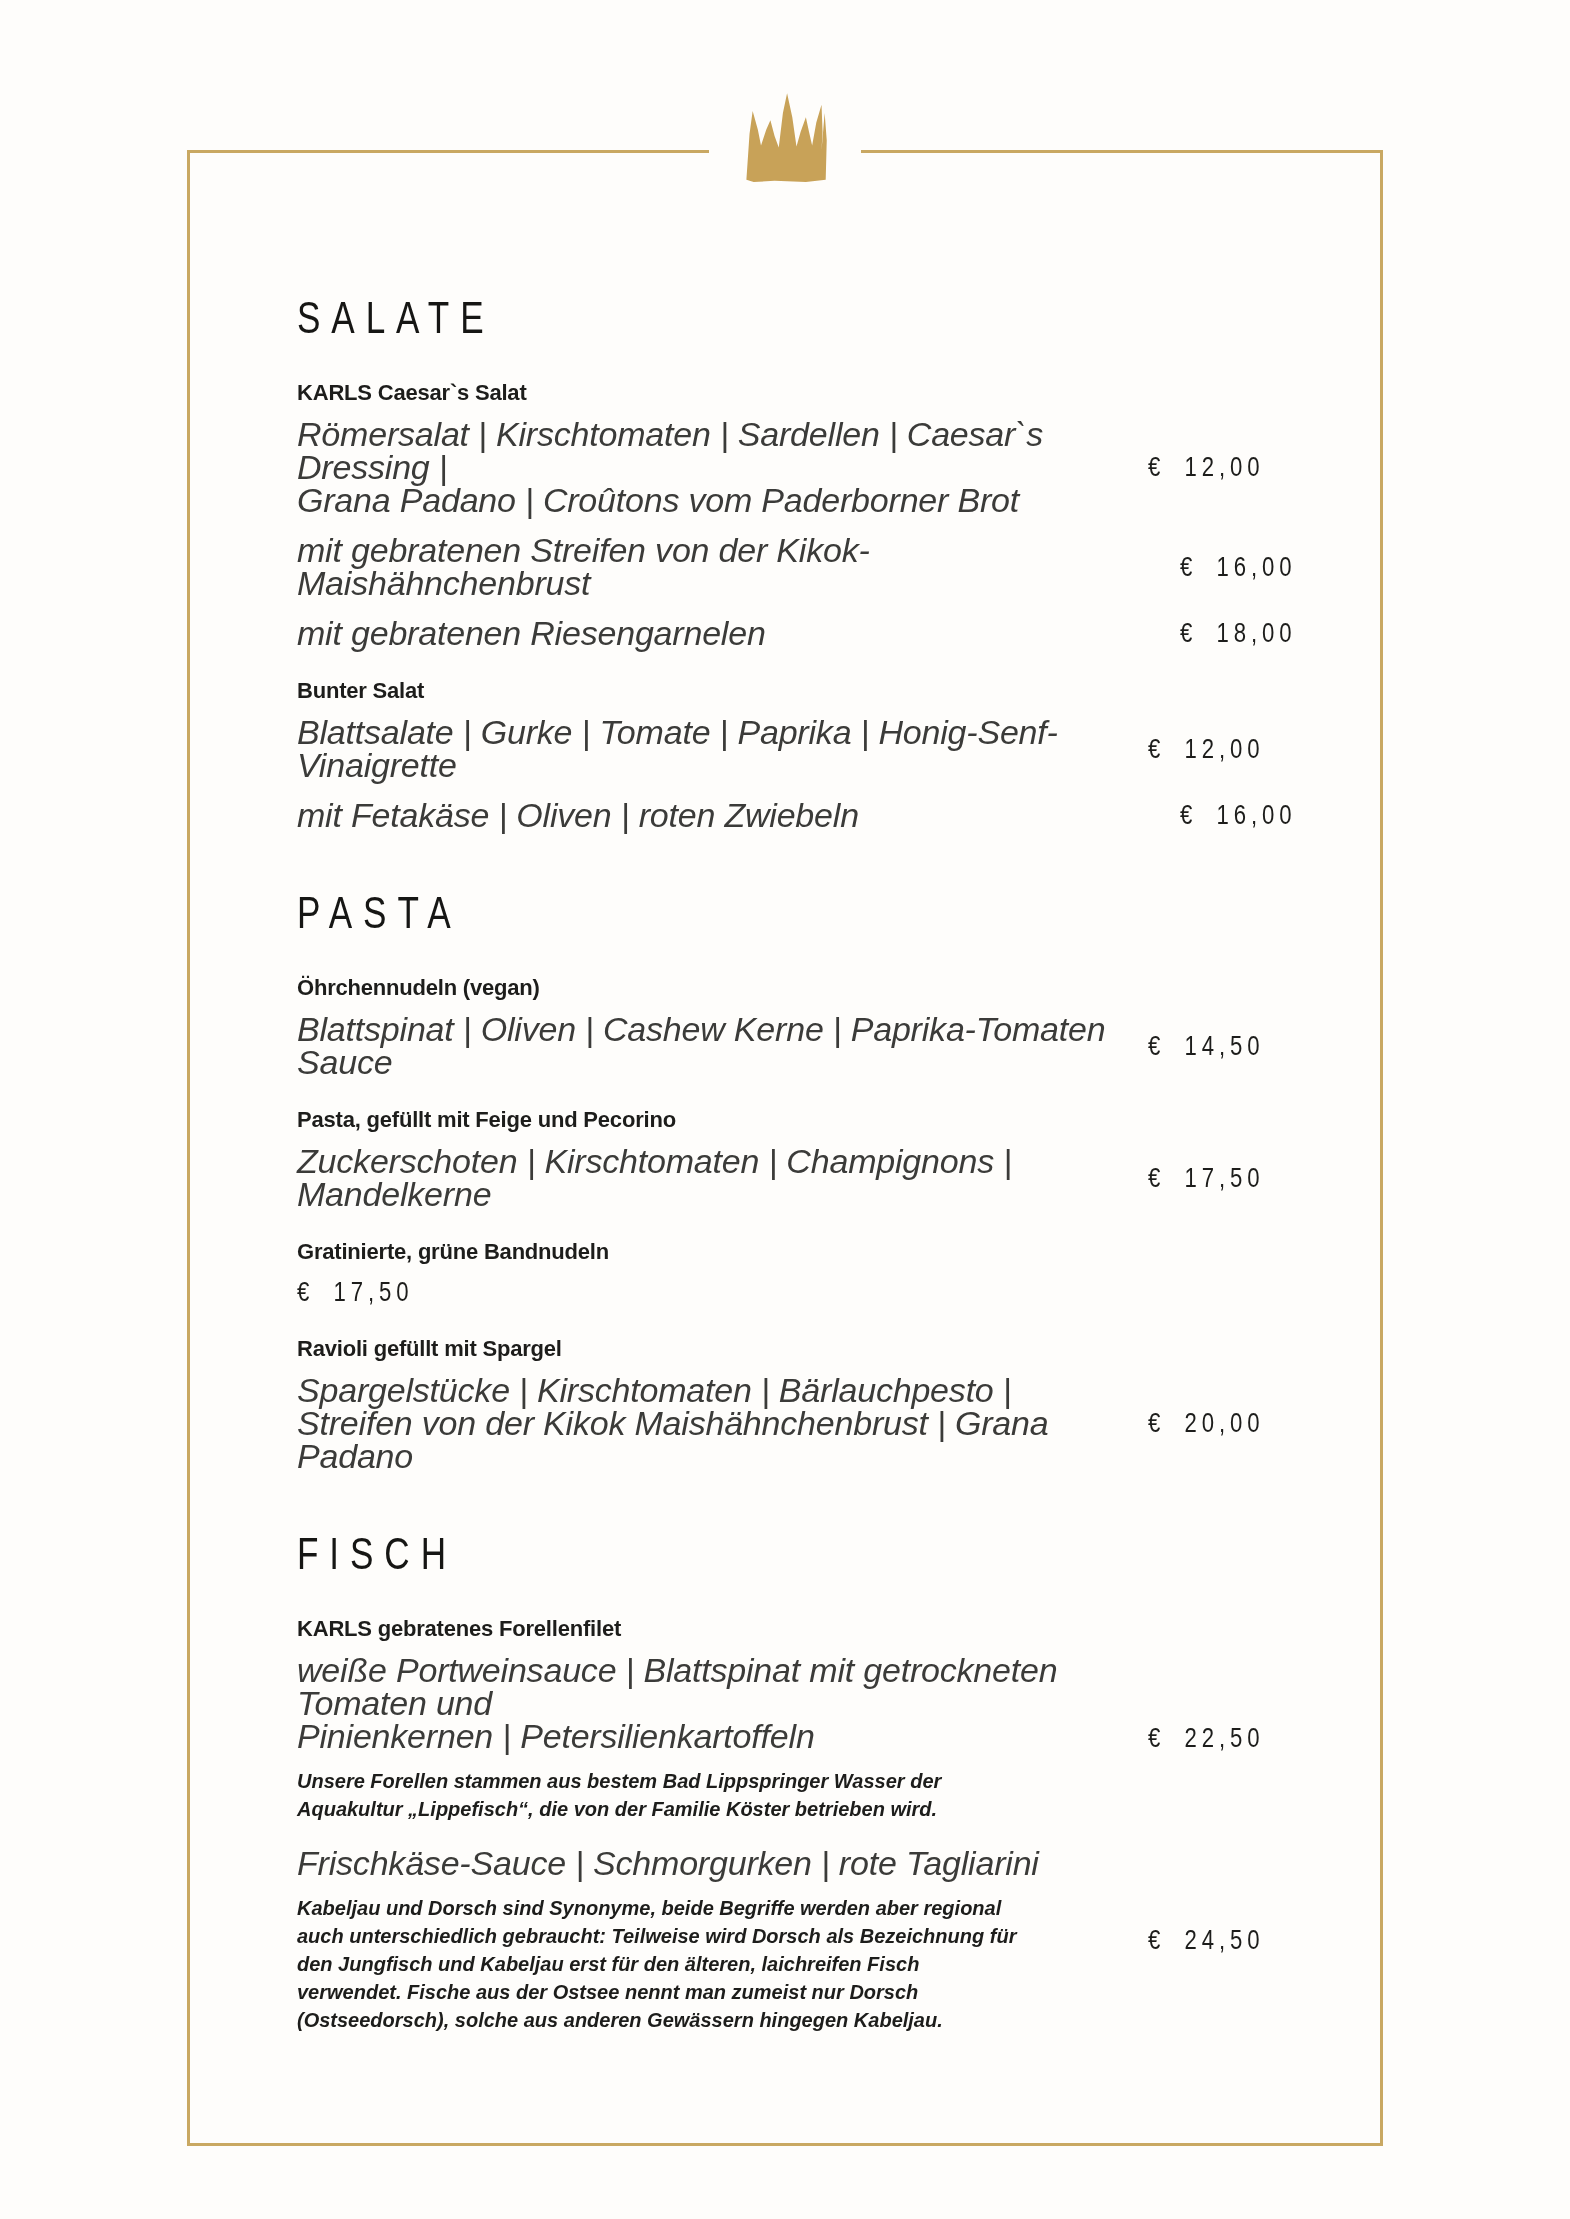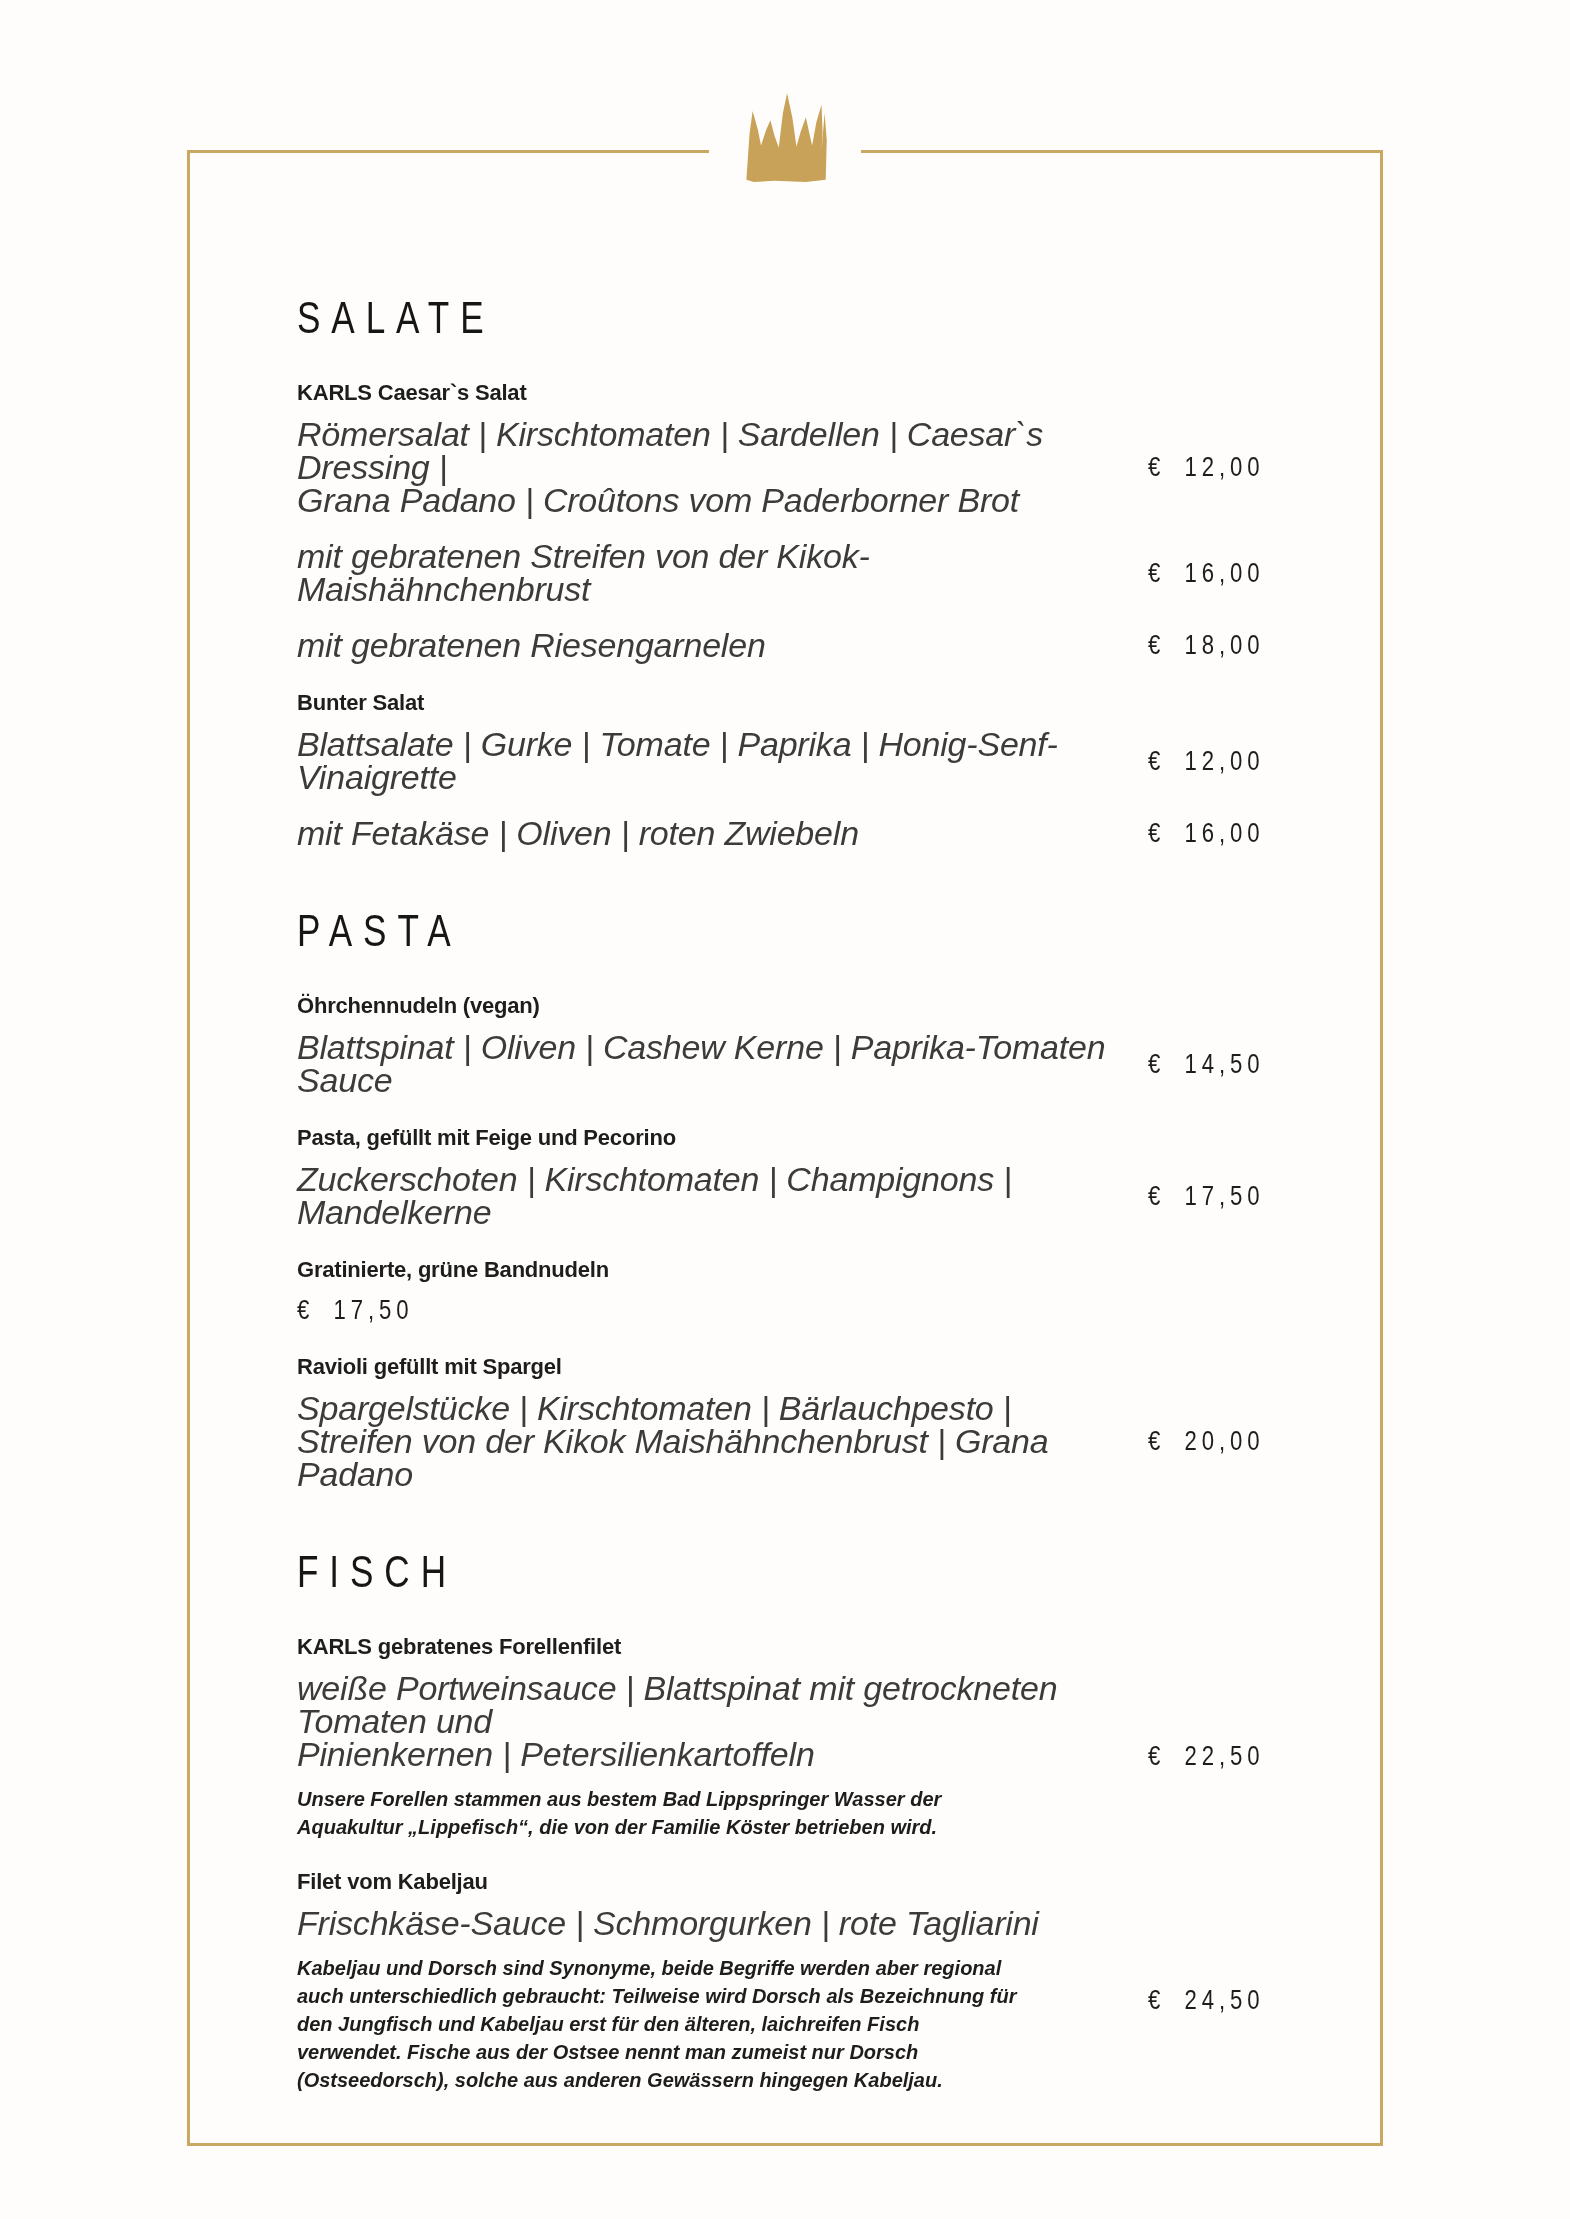--- a/index.html
+++ b/index.html
@@ -61,21 +61,21 @@
     color:#1d1d1b;
     letter-spacing:-0.2px;
     white-space:pre-line;
   }
   .row {
     display:grid;
     grid-template-columns:851px 1fr;
     align-items:center;
   }
   .row.base { margin-top:8px; }
-  .row.variant { margin-top:23px; }
+  .row.variant { margin-top:17px;gap:32px; }
   .ingredients, .variant-text {
     font-size:34px;
     font-style:italic;
     font-weight:400;
     line-height:33px;
     color:#3b3b39;
     letter-spacing:-0.2px;
     white-space:pre-line;
   }
   .note {
@@ -192,21 +192,20 @@
           <div class="left">
             <p class="ingredients">weiße Portweinsauce | Blattspinat mit getrockneten Tomaten und
 Pinienkernen | Petersilienkartoffeln</p>
             <p class="note">Unsere Forellen stammen aus bestem Bad Lippspringer Wasser der
 Aquakultur „Lippefisch“, die von der Familie Köster betrieben wird.</p>
           </div>
           <div class="price">€ 22,50</div>
         </div>
       </div>
       <div class="menu-item">
-        <h3 class="item-name">Filet vom Kabeljau</h3>
         <div class="row base">
           <div class="left">
             <p class="ingredients">Frischkäse-Sauce | Schmorgurken | rote Tagliarini</p>
             <p class="note">Kabeljau und Dorsch sind Synonyme, beide Begriffe werden aber regional
 auch unterschiedlich gebraucht: Teilweise wird Dorsch als Bezeichnung für
 den Jungfisch und Kabeljau erst für den älteren, laichreifen Fisch
 verwendet. Fische aus der Ostsee nennt man zumeist nur Dorsch
 (Ostseedorsch), solche aus anderen Gewässern hingegen Kabeljau.</p>
           </div>
           <div class="price">€ 24,50</div>

